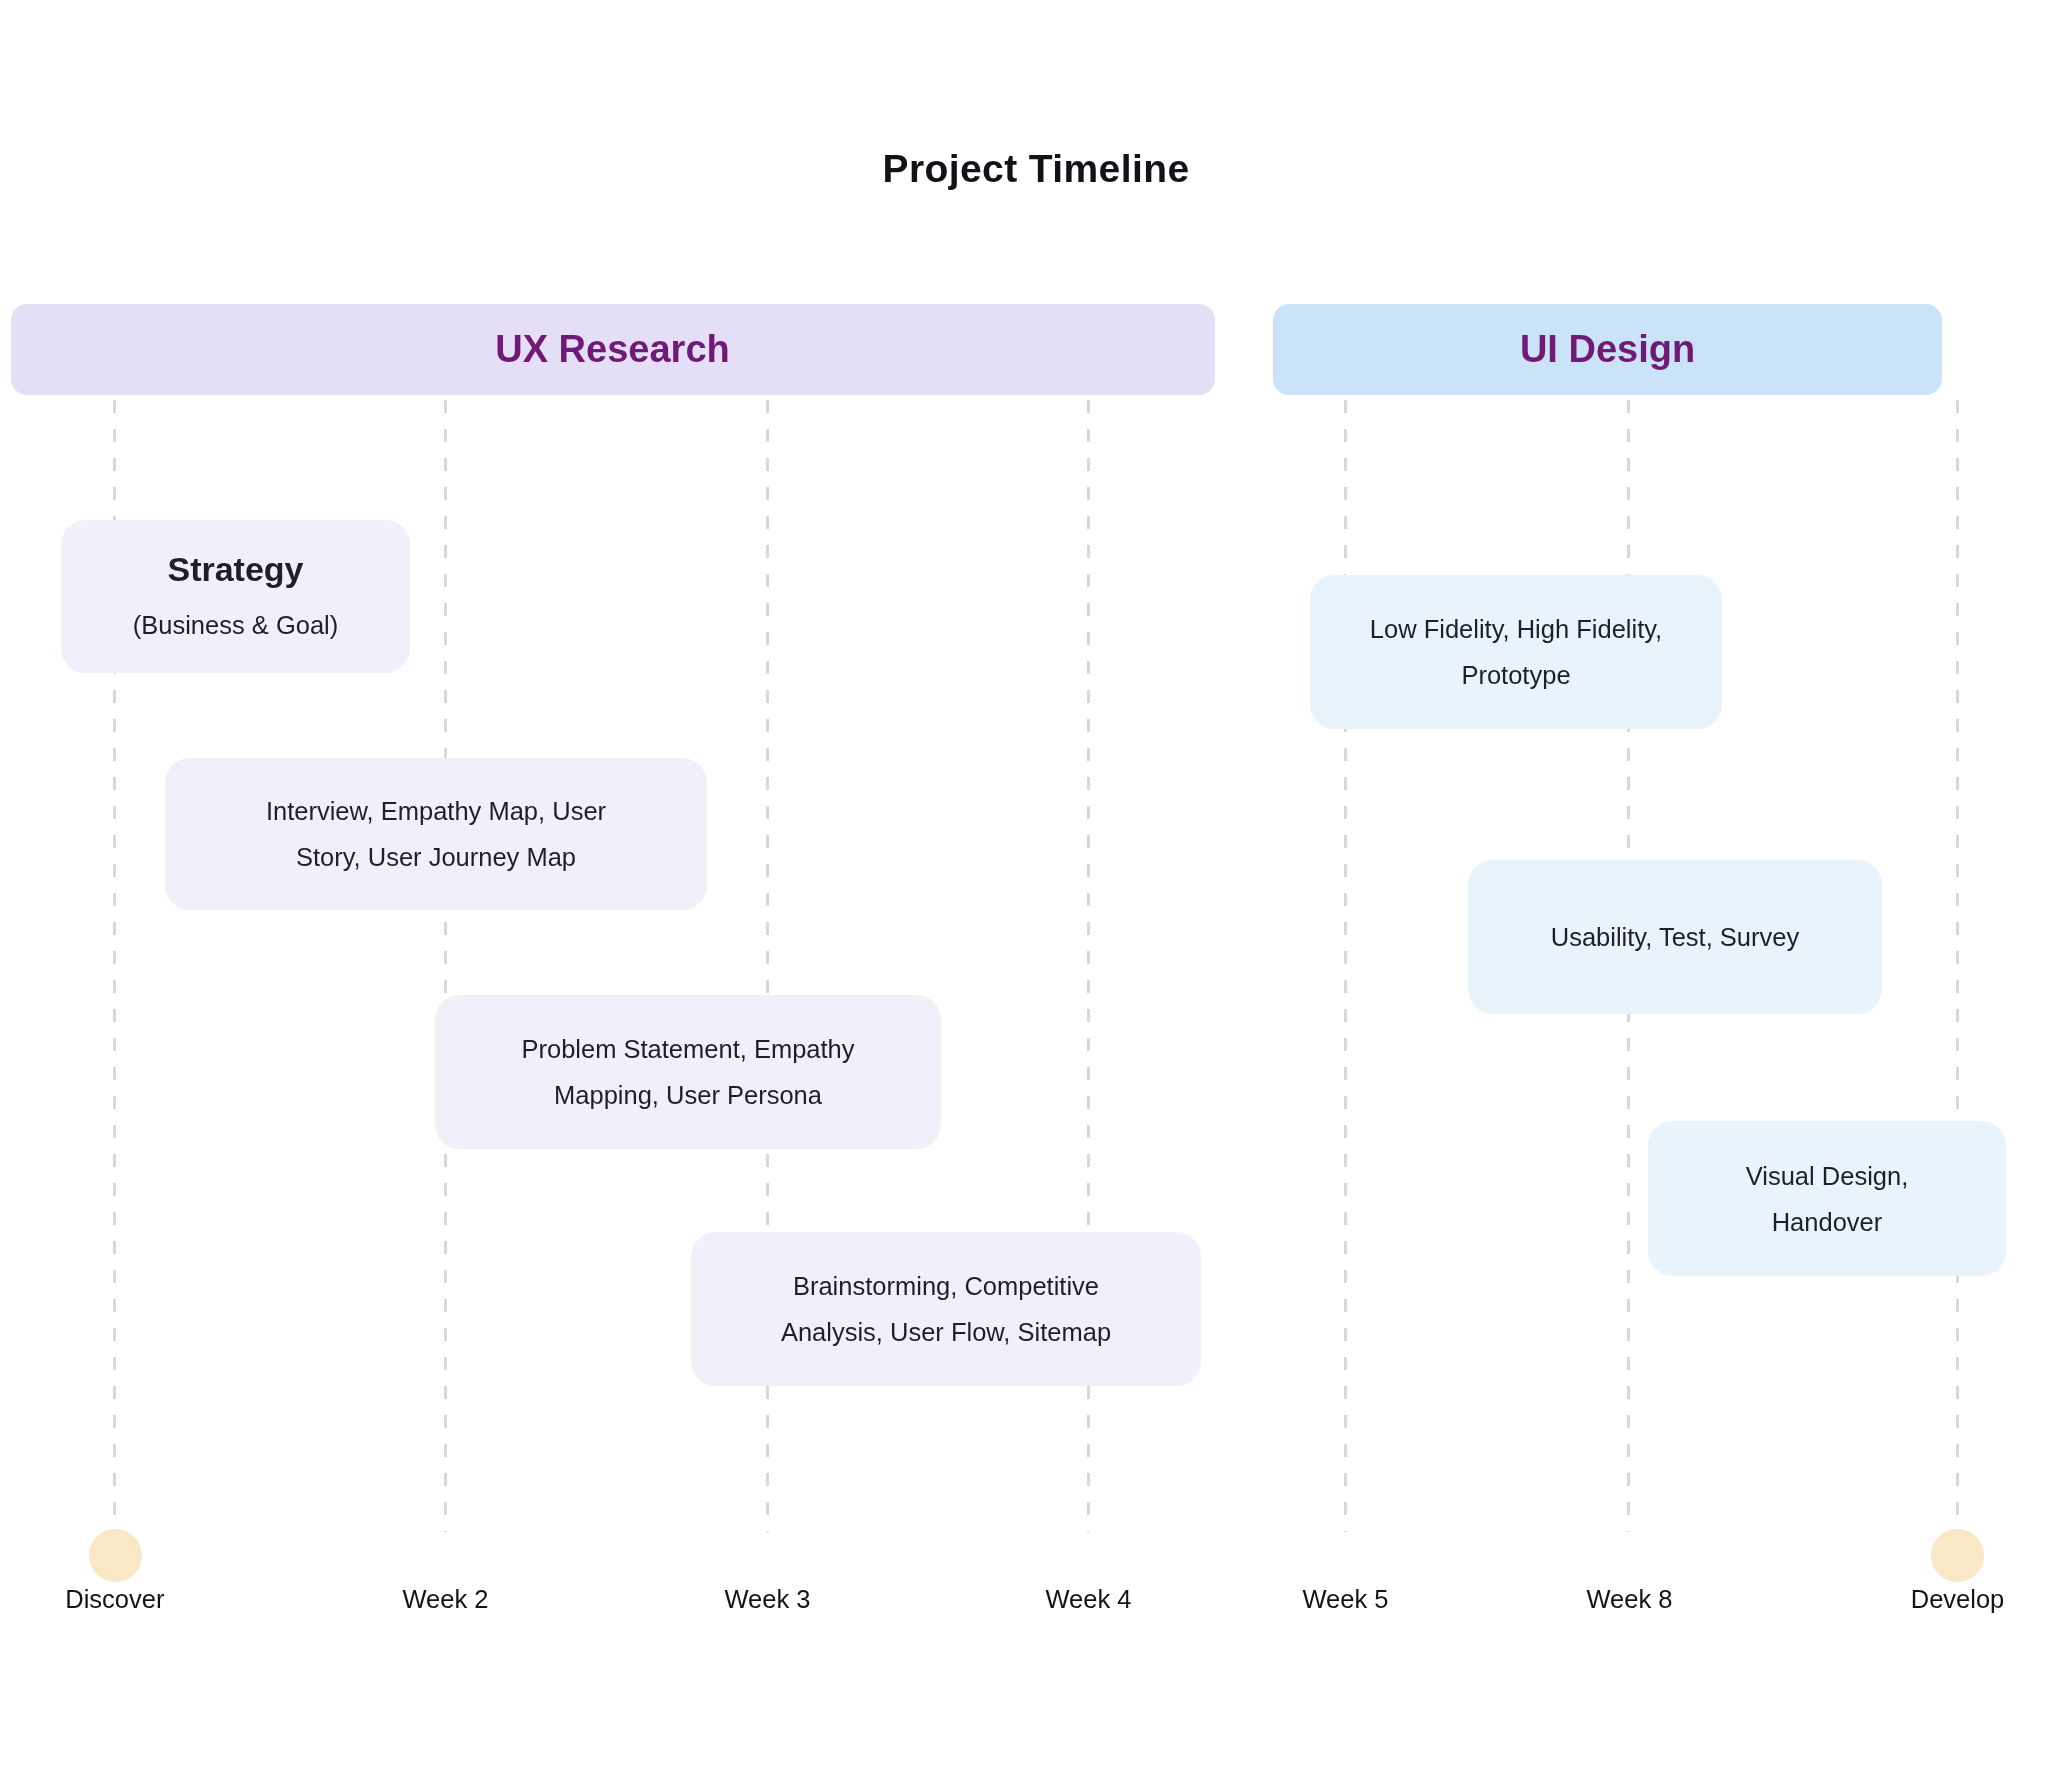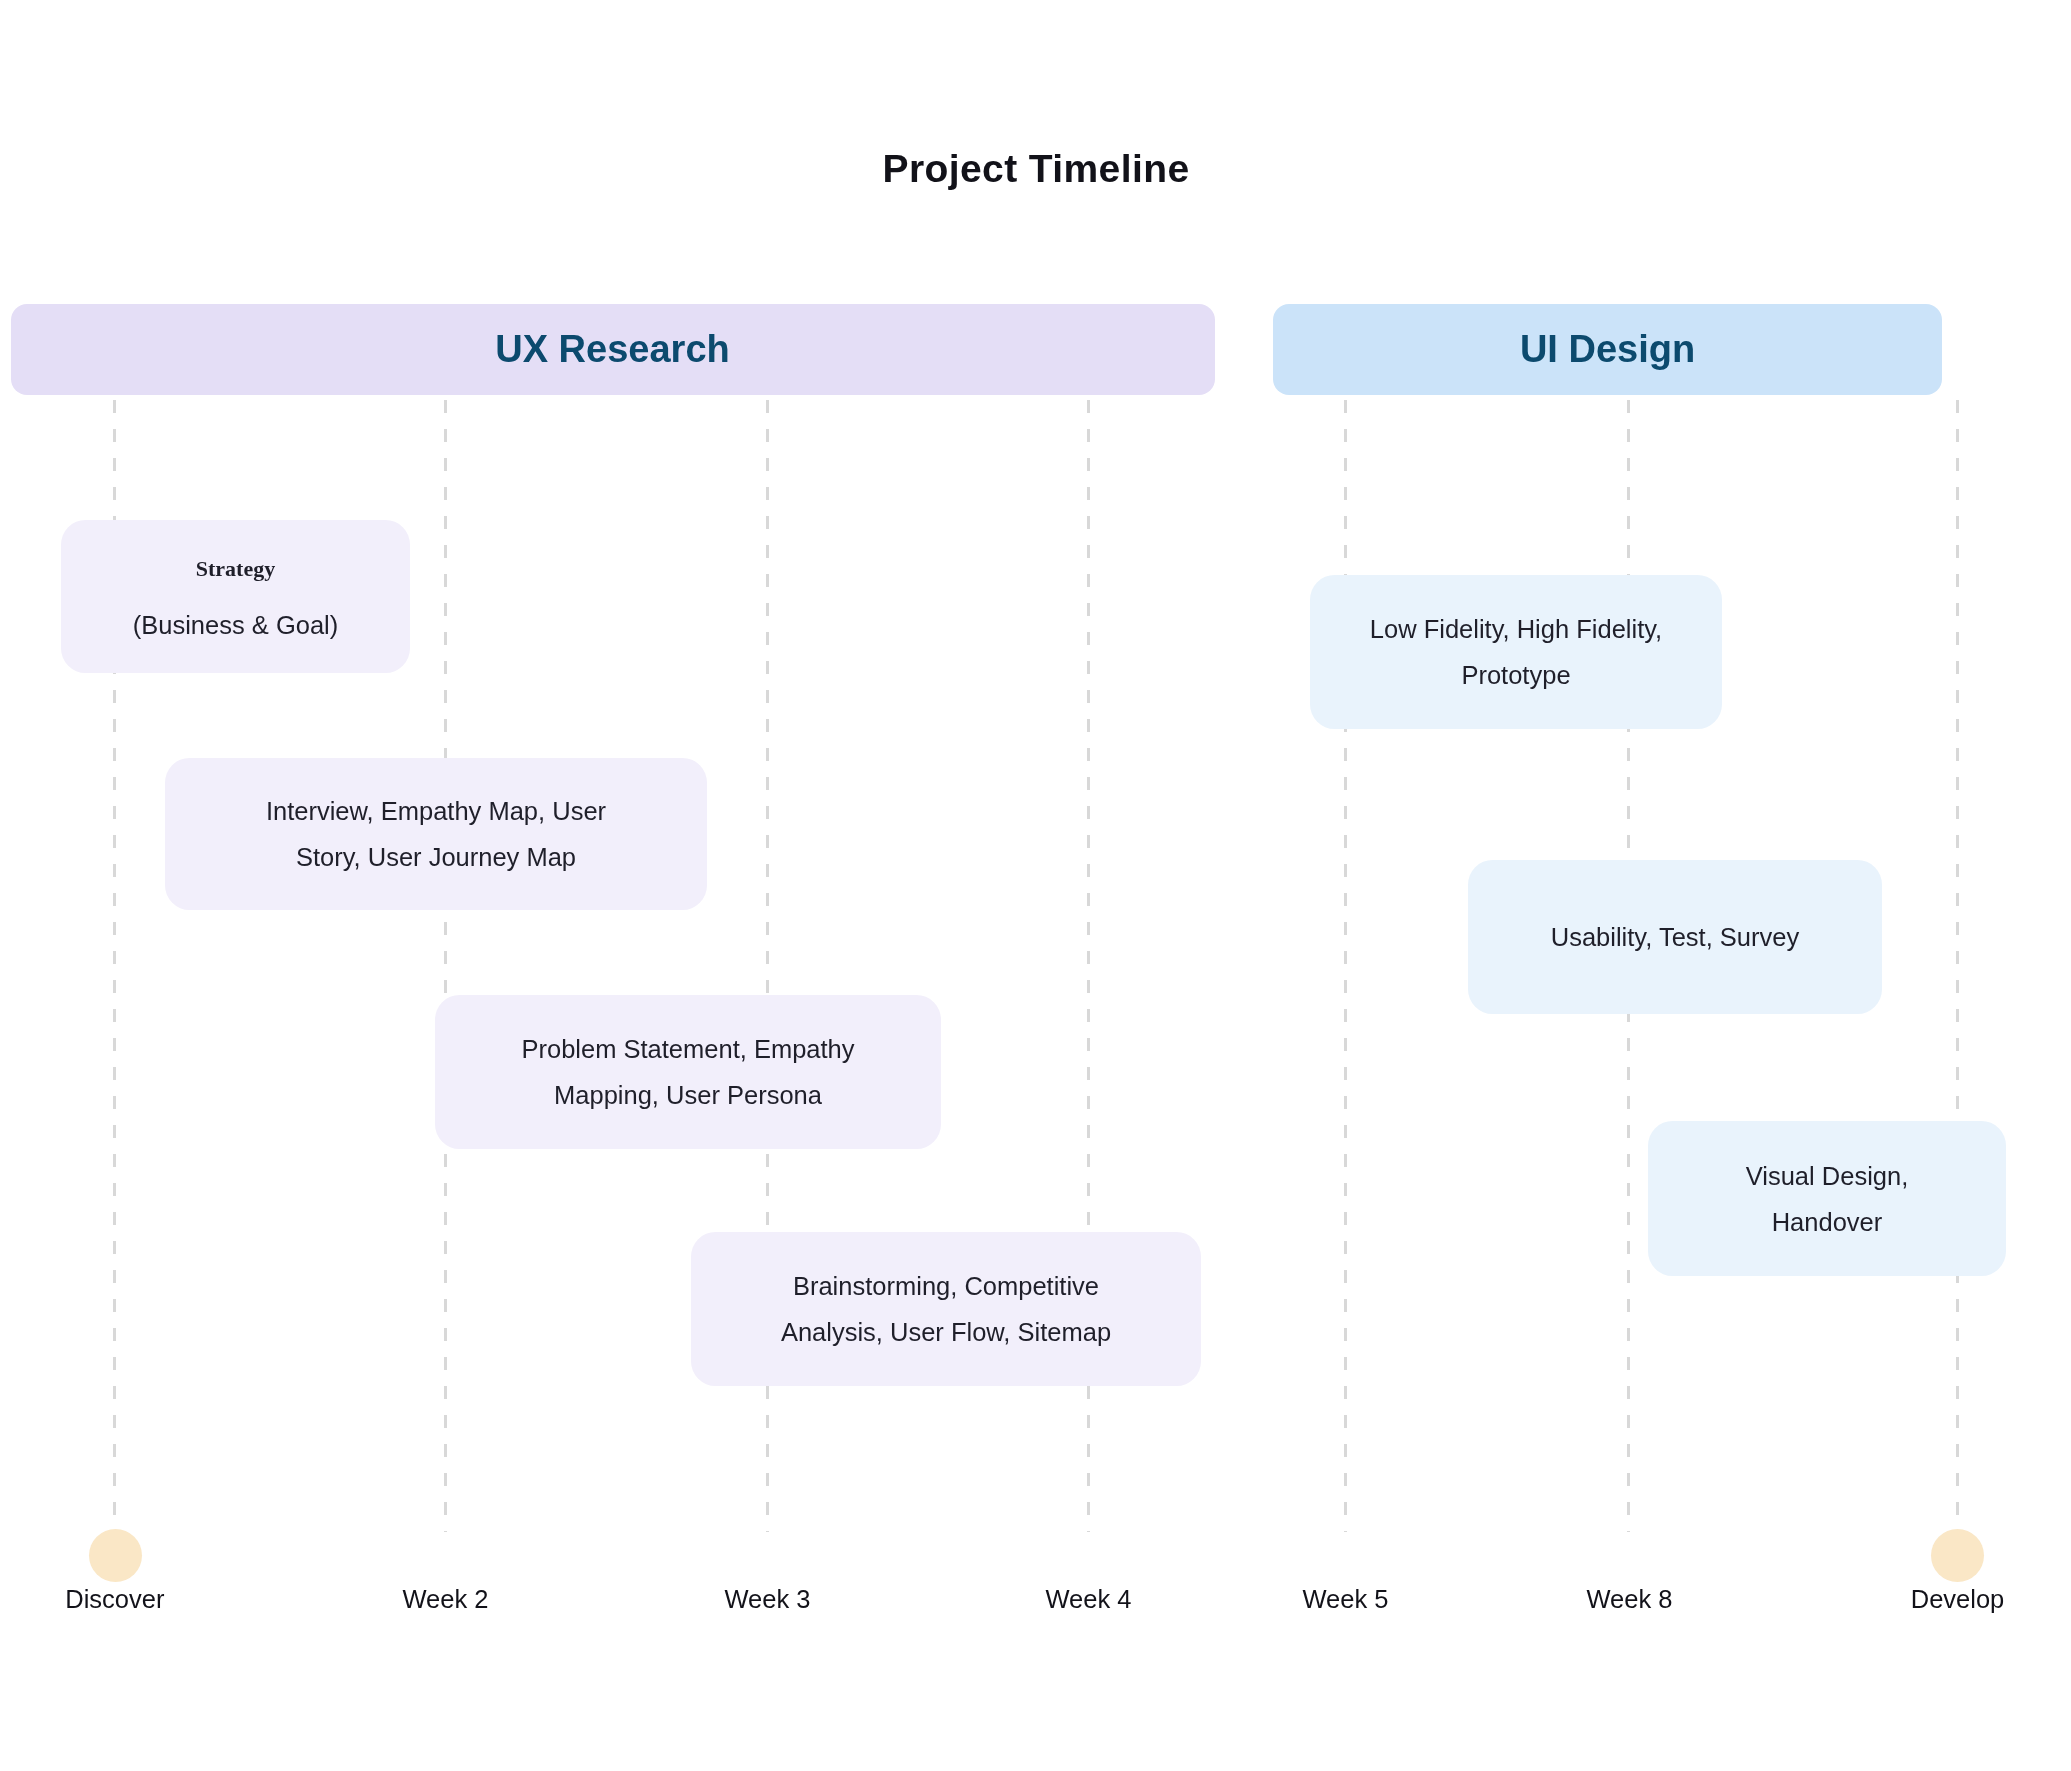--- a/index.html
+++ b/index.html
@@ -15,21 +15,21 @@
     position:absolute; left:0; top:147px; width:100%; margin:0;
     text-align:center; font-size:39px; font-weight:700; letter-spacing:0.4px; color:var(--c-ink);
   }
   
   .bar{
     position:absolute; top:304px; height:91px; border-radius:16px;
     display:flex; align-items:center; justify-content:center; z-index:3;
   }
   .bar-ux{ left:10.5px; width:1204px; background:var(--c-ux_bar); }
   .bar-ui{ left:1273px; width:669px; background:var(--c-ui_bar); }
-  .bar-label{ font-size:38px; font-weight:700; color:#0c4a6e; }
+  .bar-label{ font-size:38px; font-weight:700; color:#701a75; }
   
   .vline{
     position:absolute; top:400px; height:1132px; width:2.6px; z-index:1;
     background:repeating-linear-gradient(to bottom, var(--c-dash) 0px, var(--c-dash) 13px, transparent 13px, transparent 29px);
   }
   .vl-1{left:113px;} .vl-2{left:444px;} .vl-3{left:766px;} .vl-4{left:1087px;}
   .vl-5{left:1344px;} .vl-6{left:1627px;} .vl-7{left:1956px;}
   
   .dot{
     position:absolute; top:1529px; width:53px; height:53px; border-radius:50%;
@@ -45,21 +45,21 @@
   .t-5{left:1214px;} .t-6{left:1498px;} .t-7{left:1826px;}
   
   .card{
     position:absolute; z-index:2; border-radius:24.6px;
     display:flex; flex-direction:column; align-items:center; justify-content:center;
     text-align:center; color:var(--c-card_ink);
   }
   .card.ux{ background:var(--c-ux_card); }
   .card.ui{ background:var(--c-ui_card); }
   .card-line{ font-size:25.5px; line-height:46px; white-space:nowrap; }
-  .card-line.bold{ font-size:22px; font-weight:700; line-height:40px;font-family:Liberation Serif, serif; }
+  .card-line.bold{ font-size:34px; font-weight:700; line-height:40px; }
   .card-strategy{ left:61px;  top:520px;  width:349px; height:153px; }
   .card-strategy .card-line{ line-height:40px; }
   .card-strategy .card-line + .card-line{ margin-top:16px; }
   .card-interview{ left:165px; top:758px;  width:542px; height:152px; }
   .card-problem{   left:435px; top:995px; width:506px; height:154px; }
   .card-brainstorm{left:691px; top:1232px; width:510px; height:154px; }
   .card-lowfi{     left:1310px;top:575px;  width:412px; height:154px; }
   .card-usability{ left:1468px;top:860px;  width:414px; height:154px; }
   .card-visual{    left:1648px;top:1121px; width:358px; height:155px; }
 </style>

